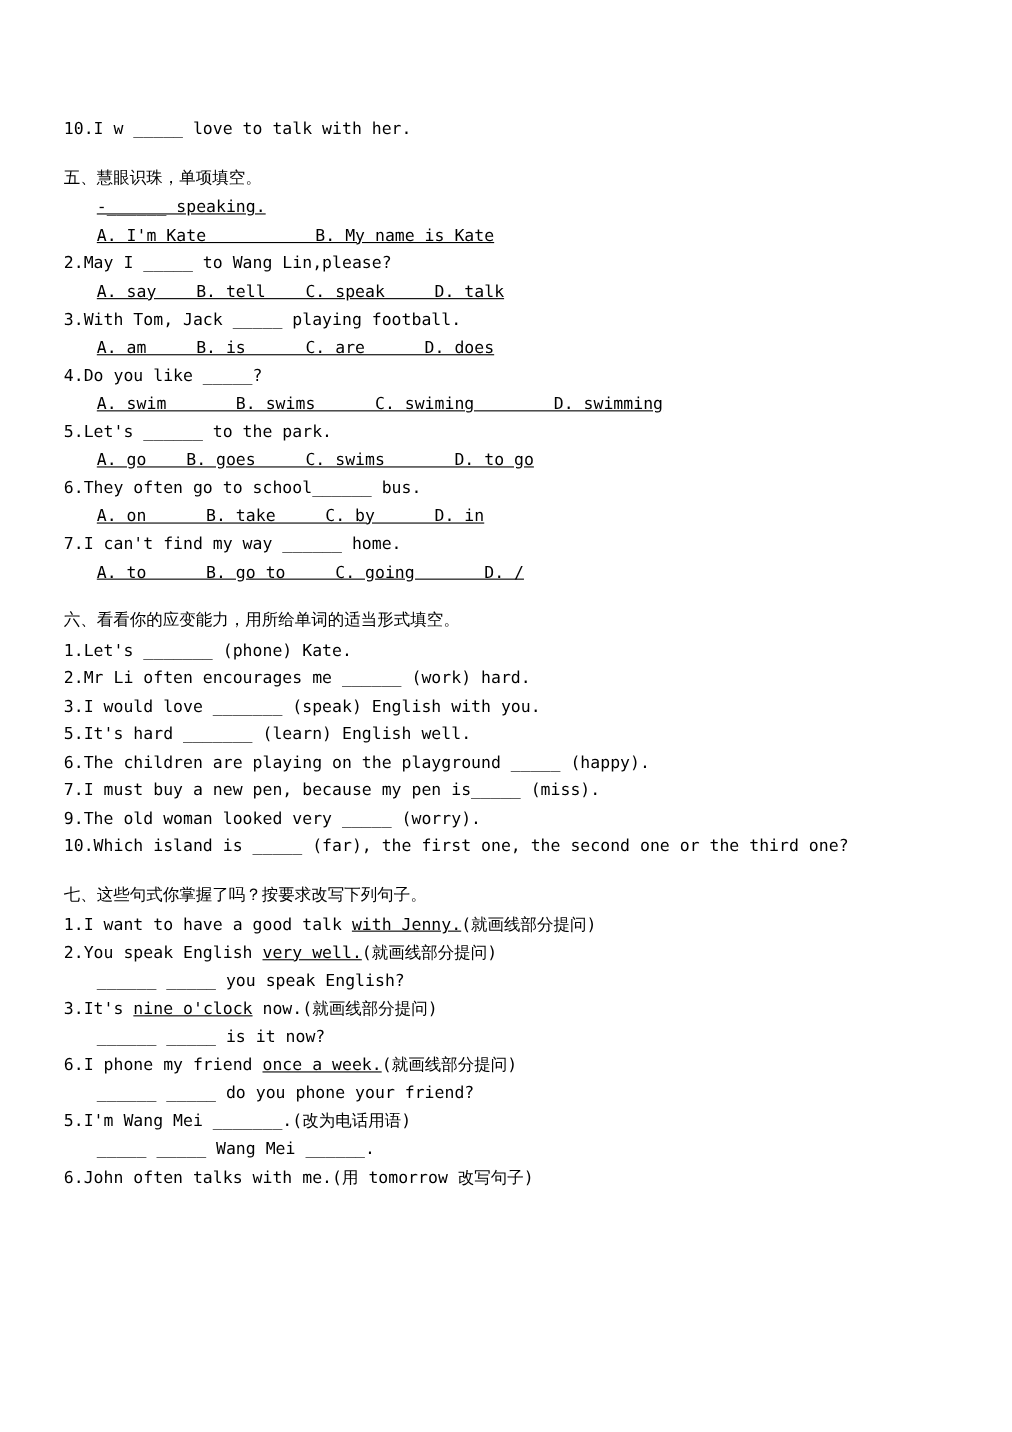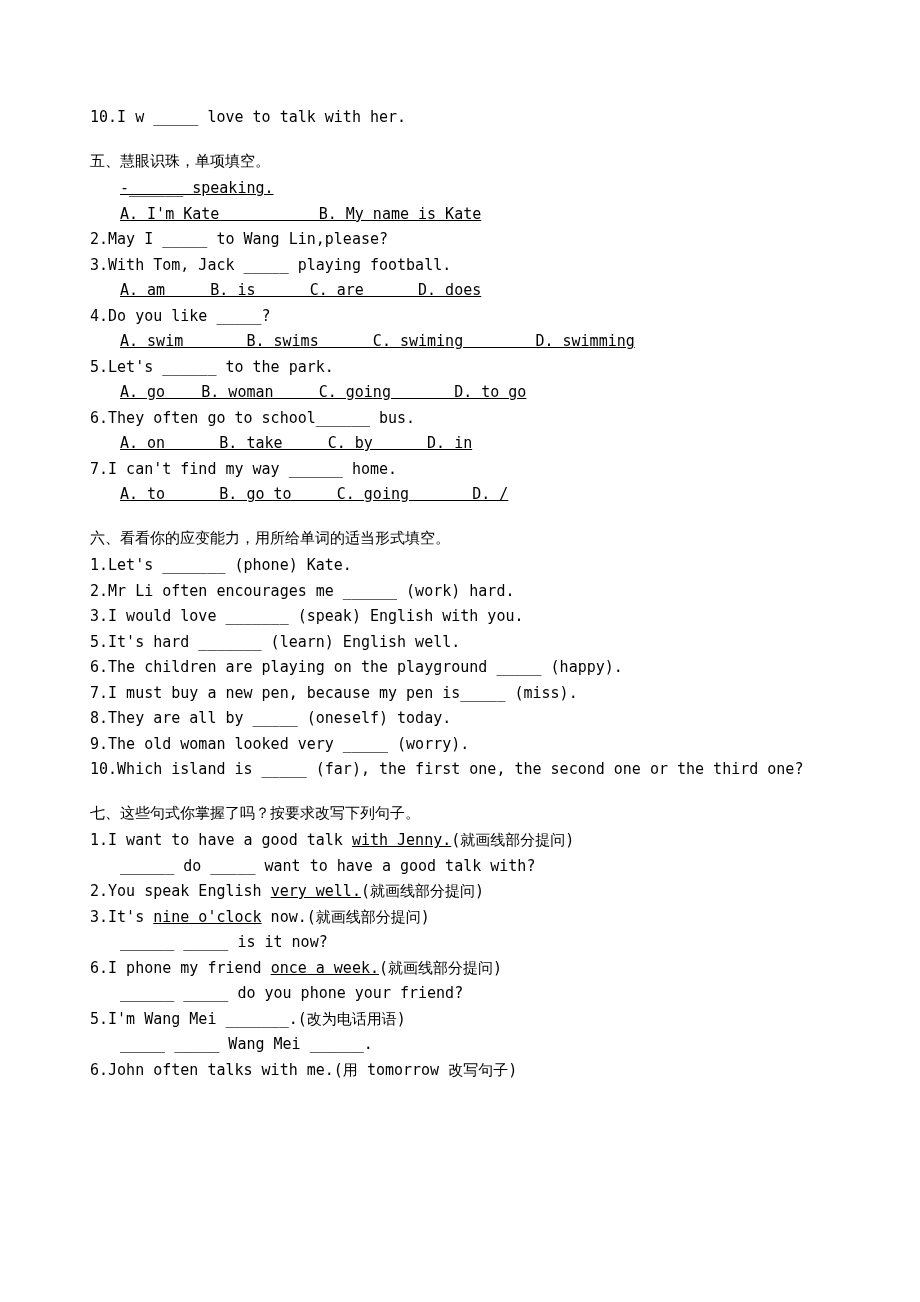--- a/index.html
+++ b/index.html
@@ -7,21 +7,21 @@
     padding: 0;
     background: #ffffff;
     font-family: "SimSun", "宋体", "NSimSun", monospace;
     font-size: 15px;
     line-height: 1.7;
     color: #000000;
   }
   .page {
     width: 920px;
     min-height: 1302px;
-    padding: 105px 90px 90px 90px;
+    padding: 105px 90px 90px 58px;
     box-sizing: border-box;
   }
   .section-title {
     margin-top: 18px;
     margin-bottom: 2px;
   }
   .q-line {
     white-space: pre;
   }
   .indent {
@@ -41,48 +41,48 @@
 <body>
 
 <div class="page">
 
   <div class="q-line">10.I w _____ love to talk with her.</div>
 
   <div class="section-title">五、慧眼识珠，单项填空。</div>
   <div class="indent">-______ speaking.</div>
   <div class="indent">A. I'm Kate           B. My name is Kate</div>
   <div class="q-line">2.May I _____ to Wang Lin,please?</div>
+  <div class="indent">A. say    B. tell    C. speak     D. talk</div>
   <div class="q-line">3.With Tom, Jack _____ playing football.</div>
   <div class="indent">A. am     B. is      C. are      D. does</div>
   <div class="q-line">4.Do you like _____?</div>
   <div class="indent">A. swim       B. swims      C. swiming        D. swimming</div>
   <div class="q-line">5.Let's ______ to the park.</div>
-  <div class="indent">A. go    B. woman     C. going       D. to go</div>
+  <div class="indent">A. go    B. goes     C. swims       D. to go</div>
   <div class="q-line">6.They often go to school______ bus.</div>
   <div class="indent">A. on      B. take     C. by      D. in</div>
   <div class="q-line">7.I can't find my way ______ home.</div>
   <div class="indent">A. to      B. go to     C. going       D. /</div>
 
   <div class="section-title">六、看看你的应变能力，用所给单词的适当形式填空。</div>
   <div class="q-line">1.Let's _______ (phone) Kate.</div>
   <div class="q-line">2.Mr Li often encourages me ______ (work) hard.</div>
   <div class="q-line">3.I would love _______ (speak) English with you.</div>
   <div class="q-line">5.It's hard _______ (learn) English well.</div>
   <div class="q-line">6.The children are playing on the playground _____ (happy).</div>
   <div class="q-line">7.I must buy a new pen, because my pen is_____ (miss).</div>
-  <div class="q-line">8.They are all by _____ (oneself) today.</div>
   <div class="q-line">9.The old woman looked very _____ (worry).</div>
   <div class="q-line">10.Which island is _____ (far), the first one, the second one or the third one?</div>
 
   <div class="section-title">七、这些句式你掌握了吗？按要求改写下列句子。</div>
 
   <div class="q-line"><span>1.I want to have a good talk </span><span class="u">with Jenny.</span><span>(就画线部分提问)</span></div>
-  <div class="indent2">______ do _____ want to have a good talk with?</div>
 
   <div class="q-line"><span>2.You speak English </span><span class="u">very well.</span><span>(就画线部分提问)</span></div>
+  <div class="indent2">______ _____ you speak English?</div>
 
   <div class="q-line"><span>3.It's </span><span class="u">nine o'clock</span><span> now.(就画线部分提问)</span></div>
   <div class="indent2">______ _____ is it now?</div>
 
   <div class="q-line"><span>6.I phone my friend </span><span class="u">once a week.</span><span>(就画线部分提问)</span></div>
   <div class="indent2">______ _____ do you phone your friend?</div>
 
   <div class="q-line">5.I'm Wang Mei _______.(改为电话用语)</div>
   <div class="indent2">_____ _____ Wang Mei ______.</div>
 

